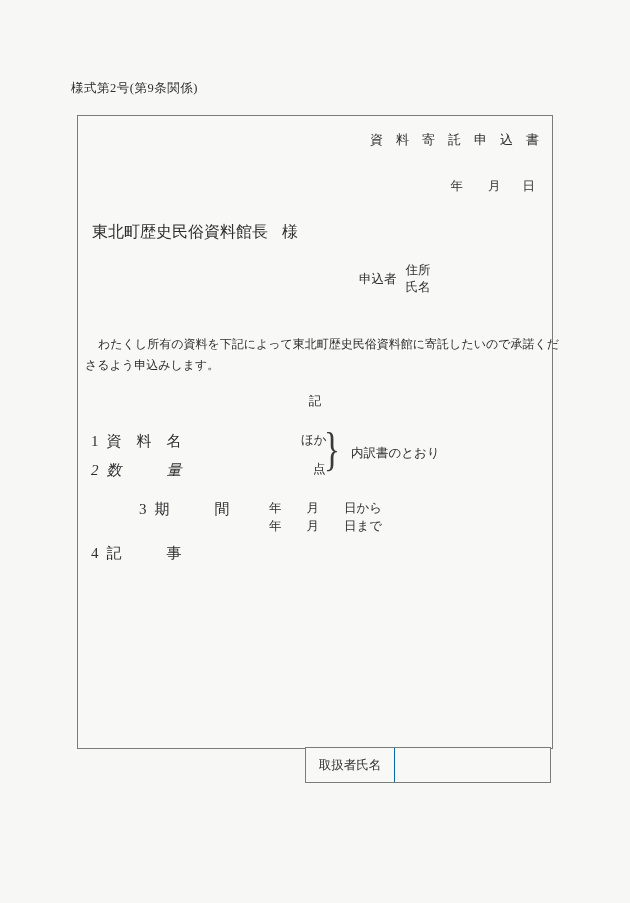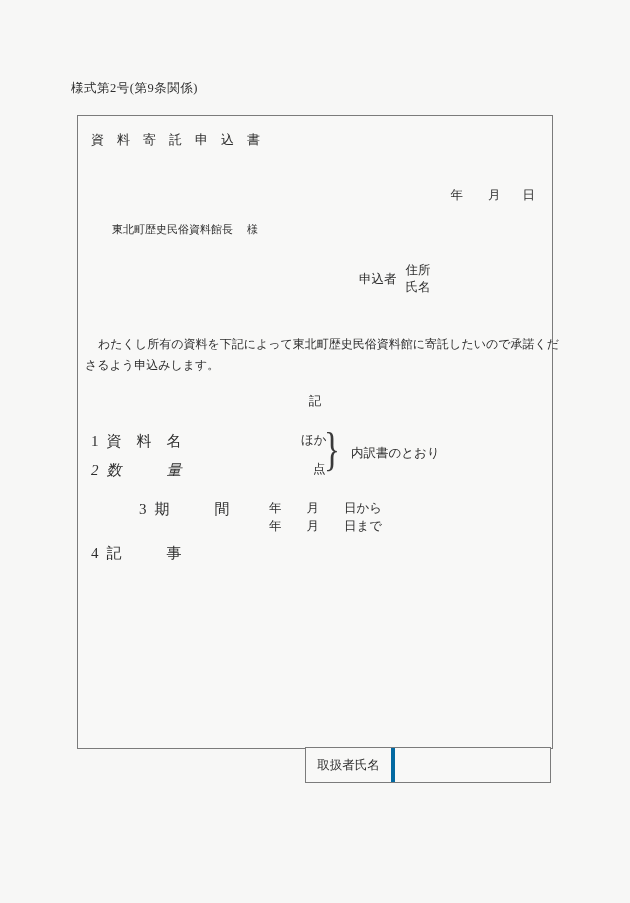--- a/index.html
+++ b/index.html
@@ -10,27 +10,27 @@
     color:#2e2e2e;
     -webkit-font-smoothing:antialiased;
   }
   .abs{position:absolute;}
   .form-no{left:71px;top:80px;font-size:12.5px;letter-spacing:0.5px;}
   .box{
     left:77px;top:115px;width:474px;height:632px;
     border:1px solid #7b7b7b;position:absolute;background:#f8f8f7;
   }
   .title{
-    left:0;top:15px;width:100%;text-align:left;
+    left:0;top:15px;width:100%;text-align:right;
     font-size:13px;letter-spacing:13px;padding-left:13px;box-sizing:border-box;
   }
-  .date-line{right:17px;top:62px;font-size:12.5px;margin-top:9px;}
+  .date-line{right:17px;top:62px;font-size:12.5px;}
   .date-line .y{margin-right:25px;}
   .date-line .m{margin-right:22px;}
-  .recipient{left:34px;top:106px;font-size:11px;}
+  .recipient{left:14px;top:106px;font-size:16px;}
   .recipient .hono{margin-left:14px;}
   .applicant{left:281px;top:146px;display:flex;align-items:center;gap:9px;font-size:12.5px;}
   .app-fields{display:flex;flex-direction:column;}
   .para{left:7px;top:218px;width:462px;font-size:12px;line-height:21px;}
   .para .indent{text-indent:13px;white-space:nowrap;}
   .para div{white-space:nowrap;}
   .ki{left:0;top:277px;width:100%;text-align:center;font-size:12.5px;}
   .row{position:absolute;left:13px;font-size:15px;white-space:nowrap;}
   .row .lbl{margin-left:8px;}
   .r1{top:316px;}
@@ -46,21 +46,21 @@
     font-size:46px;line-height:44px;font-weight:400;
     transform:scaleX(0.72);transform-origin:left center;
     color:#3a3a3a;
   }
   .brace-note{left:273px;top:329px;font-size:12.5px;white-space:nowrap;}
   .footer-table{
     left:305px;top:747px;width:246px;height:36px;
     border:1px solid #7b7b7b;display:flex;background:#f8f8f7;box-sizing:border-box;
   }
   .footer-table .cell{display:flex;align-items:center;justify-content:center;font-size:12.5px;}
-  .footer-table .label-cell{width:89px;border-right:4px solid #0369a1;box-sizing:border-box;}
+  .footer-table .label-cell{width:89px;border-right:1px solid #0369a1;box-sizing:border-box;}
   .footer-table .blank-cell{flex:1;}
 </style>
 </head>
 <body>
 
 <div class="abs form-no">様式第2号(第9条関係)</div>
 
 <div class="box">
 
   <div class="abs title">資料寄託申込書</div>

